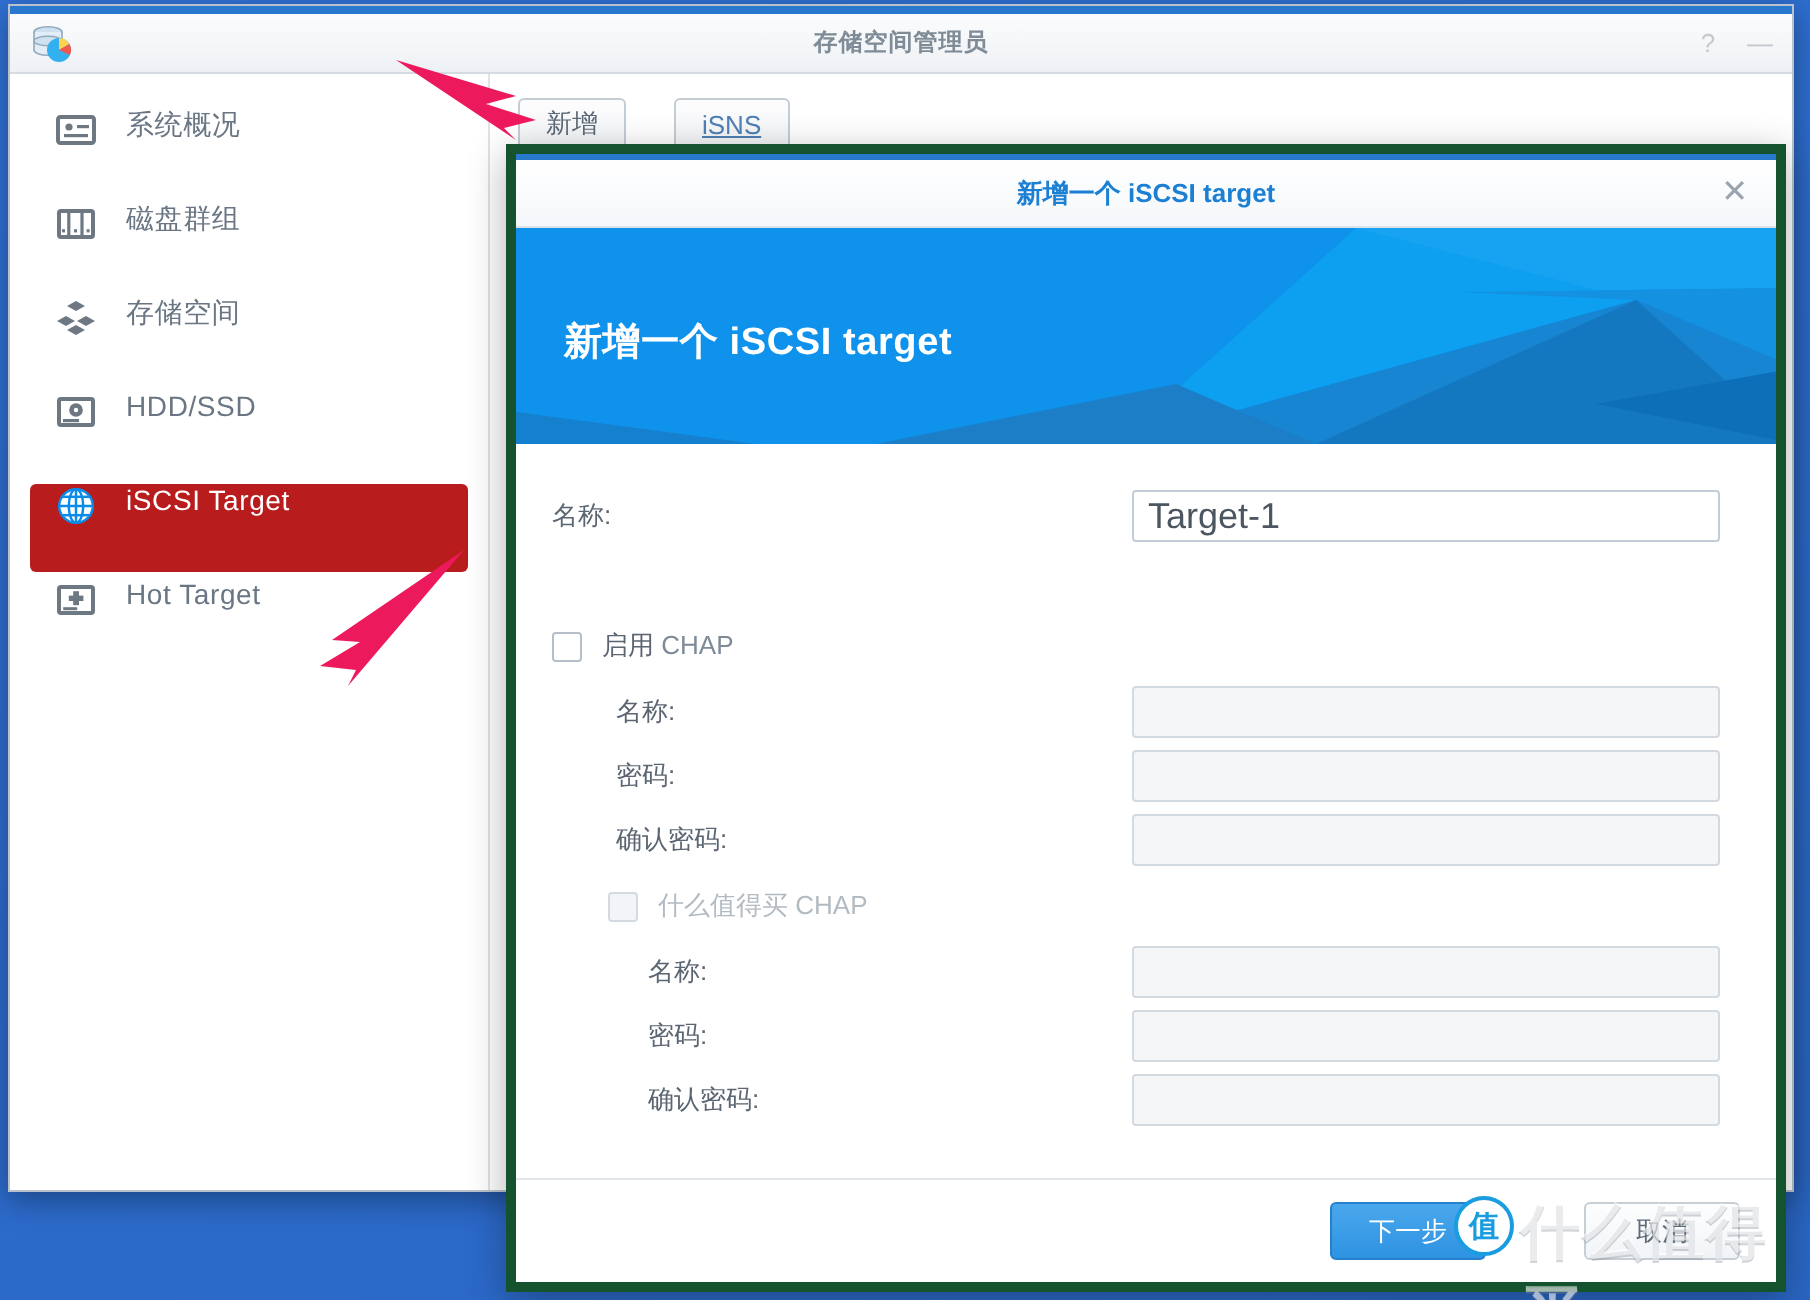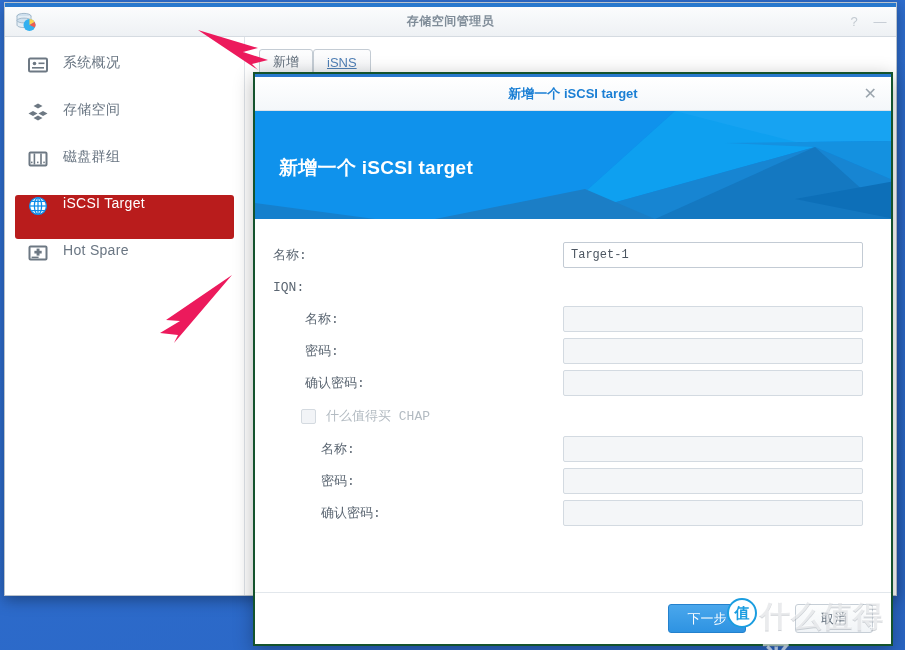--- a/index.html
+++ b/index.html
@@ -67,36 +67,36 @@
   .nav-item .nav-label {
     font-size: 14px; color: #6a7683; margin-left: 14px;
     letter-spacing: .3px;
   }
   .nav-item.active { background: #b91c1c; }
   .nav-item.active .nav-label { color: #ffffff; }
   .nav-ico { width: 22px; height: 22px; flex: 0 0 22px; position: relative; }
 
   
   #content { flex: 1; position: relative; background: #ffffff; min-width: 0;}
-  #toolbar { padding: 12px 0 0 14px; display: flex; gap: 0; }
+  #toolbar { padding: 12px 0 0 14px; display: flex; gap: 24px; }
   .tb-btn {
     min-width: 52px; height: 26px; padding: 0 13px;
     background: linear-gradient(#fdfdfe,#f2f4f6);
     border: 1px solid #c4ccd4; border-radius: 3px;
     font-size: 13px; color: #5d6a77;
     display: flex; align-items: center; justify-content: center;
   }
   .tb-btn.blue-label { color: #4f7fb5; text-decoration: underline; }
 
   
   #dialog {
     position: absolute; left: 253px; top: 72px;
     width: 640px; height: 574px;
     background: #ffffff;
-    border: 2px solid #14532d;
+    border: 5px solid #14532d;
     box-shadow: 0 5px 18px rgba(0,0,0,.30);
     display: flex; flex-direction: column;
     z-index: 20;
   }
   #dlg-topstripe { height: 3px; background: #2878cd; flex: 0 0 3px; }
   #dlg-titlebar {
     height: 34px; flex: 0 0 34px;
     background: linear-gradient(#ffffff,#f4f7fa);
     border-bottom: 1px solid #dde3e9;
     display: flex; align-items: center; position: relative;
@@ -116,31 +116,31 @@
     position: relative; overflow: hidden;
     background: #0b8ae4;
   }
   #banner-head {
     position: absolute; left: 24px; top: 44px;
     color: #ffffff; font-size: 19px; font-weight: bold;
     letter-spacing: .3px; z-index: 3;
   }
 
   
-  #dlg-form { flex: 1; padding: 20px 28px 0 18px; min-height: 0; font-family: Liberation Mono, monospace; }
+  #dlg-form { flex: 1; padding: 20px 28px 0 18px; min-height: 0; }
   .frow { display: flex; align-items: center; height: 32px; margin-bottom: 0px; }
   .frow .lbl {
     font-size: 13px; color: #5b6672; width: 290px; flex: 0 0 290px;
   }
   .frow .lbl.ind1 { padding-left: 32px; }
   .frow .lbl.ind2 { padding-left: 48px; }
   .fld {
     flex: 1; height: 26px; border: 1px solid #c3cbd4;
     border-radius: 2px; background: #ffffff;
-    font-size: 12px; color: #4c5661;
+    font-size: 18px; color: #4c5661;
     display: flex; align-items: center; padding: 0 7px;
     overflow: hidden; white-space: nowrap;
   }
   .fld.disabled { background: #f4f6f8; border-color: #d3dae1; }
   .cbrow { display: flex; align-items: center; height: 34px; }
   .cbrow.ind1 { padding-left: 28px; }
   .cbox {
     width: 15px; height: 15px; border: 1px solid #b6bfc8;
     background: #ffffff; border-radius: 2px; flex: 0 0 15px;
   }
@@ -234,43 +234,54 @@
             <rect x="11.5" y="8.5" width="6" height="1.6" fill="#6d7883"></rect>
             <rect x="5" y="13" width="12" height="1.6" fill="#6d7883"></rect>
           </svg>
         </span>
         <span class="nav-label">系统概况</span>
       </div>
 
       <div class="nav-item">
         <span class="nav-ico">
           <svg width="22" height="22" viewBox="0 0 22 22">
-            <path d="M11 2.5 L15.5 5 L11 7.5 L6.5 5 Z" fill="#6d7883"></path>
-            <path d="M6 10 L10.5 12.5 L6 15 L1.5 12.5 Z" fill="#6d7883"></path>
-            <path d="M16 10 L20.5 12.5 L16 15 L11.5 12.5 Z" fill="#6d7883"></path>
-            <path d="M11 14.5 L15.5 17 L11 19.5 L6.5 17 Z" fill="#6d7883"></path>
-          </svg>
-        </span>
-        <span class="nav-label">存储空间</span>
-      </div>
-
-      <div class="nav-item">
-        <span class="nav-ico">
-          <svg width="22" height="22" viewBox="0 0 22 22">
             <rect x="2.5" y="4.5" width="17" height="13" rx="1" fill="none" stroke="#6d7883" stroke-width="2"></rect>
             <rect x="6.6" y="5.5" width="1.6" height="11" fill="#6d7883"></rect>
             <rect x="13.2" y="5.5" width="1.6" height="11" fill="#6d7883"></rect>
             <rect x="4" y="13.6" width="1.5" height="1.6" fill="#6d7883"></rect>
             <rect x="10" y="13.6" width="1.5" height="1.6" fill="#6d7883"></rect>
             <rect x="16.3" y="13.6" width="1.5" height="1.6" fill="#6d7883"></rect>
           </svg>
         </span>
         <span class="nav-label">磁盘群组</span>
       </div>
 
+      <div class="nav-item">
+        <span class="nav-ico">
+          <svg width="22" height="22" viewBox="0 0 22 22">
+            <path d="M11 2.5 L15.5 5 L11 7.5 L6.5 5 Z" fill="#6d7883"></path>
+            <path d="M6 10 L10.5 12.5 L6 15 L1.5 12.5 Z" fill="#6d7883"></path>
+            <path d="M16 10 L20.5 12.5 L16 15 L11.5 12.5 Z" fill="#6d7883"></path>
+            <path d="M11 14.5 L15.5 17 L11 19.5 L6.5 17 Z" fill="#6d7883"></path>
+          </svg>
+        </span>
+        <span class="nav-label">存储空间</span>
+      </div>
+
+      <div class="nav-item">
+        <span class="nav-ico">
+          <svg width="22" height="22" viewBox="0 0 22 22">
+            <rect x="2.5" y="4.5" width="17" height="13" rx="1" fill="none" stroke="#6d7883" stroke-width="2"></rect>
+            <circle cx="11" cy="10" r="3.4" fill="#6d7883"></circle>
+            <circle cx="11" cy="10" r="1.1" fill="#ffffff"></circle>
+            <rect x="4.5" y="14.5" width="8" height="1.6" fill="#6d7883"></rect>
+          </svg>
+        </span>
+        <span class="nav-label">HDD/SSD</span>
+      </div>
 
 
       <div class="nav-item active">
         <span class="nav-ico">
           <svg width="22" height="22" viewBox="0 0 22 22">
             <circle cx="11" cy="11" r="8.4" fill="#ffffff"></circle>
             <g stroke="#0c8ce9" stroke-width="1.25" fill="none">
               <circle cx="11" cy="11" r="8.4"></circle>
               <ellipse cx="11" cy="11" rx="3.6" ry="8.4"></ellipse>
               <line x1="2.6" y1="11" x2="19.4" y2="11"></line>
@@ -285,21 +296,21 @@
 
       <div class="nav-item">
         <span class="nav-ico">
           <svg width="22" height="22" viewBox="0 0 22 22">
             <rect x="2.5" y="4.5" width="17" height="13" rx="1" fill="none" stroke="#6d7883" stroke-width="2"></rect>
             <rect x="9.6" y="6.6" width="2.9" height="7" fill="#6d7883"></rect>
             <rect x="7.4" y="8.8" width="7.3" height="2.7" fill="#6d7883"></rect>
             <rect x="4.6" y="14.6" width="7" height="1.5" fill="#6d7883"></rect>
           </svg>
         </span>
-        <span class="nav-label">Hot Spare</span>
+        <span class="nav-label">Hot Target</span>
       </div>
 
     </div>
 
     <div id="content">
       <div id="toolbar">
         <div class="tb-btn">新增</div>
         <div class="tb-btn blue-label">iSNS</div>
       </div>
     </div>
@@ -333,23 +344,29 @@
   </div>
 
   <div id="dlg-form">
 
     <div class="frow">
       <div class="lbl">名称:</div>
       <div class="fld">Target-1</div>
     </div>
 
     <div class="frow">
-      <div class="lbl">IQN:</div>
-    </div>
-
+    </div>
+
+    <div class="cbrow">
+      <div class="cbox"></div>
+      <div class="cblabel">
+        <span>启用</span>
+        <span class="en">CHAP</span>
+      </div>
+    </div>
 
     <div class="frow">
       <div class="lbl ind1">名称:</div>
       <div class="fld disabled"></div>
     </div>
 
     <div class="frow">
       <div class="lbl ind1">密码:</div>
       <div class="fld disabled"></div>
     </div>

